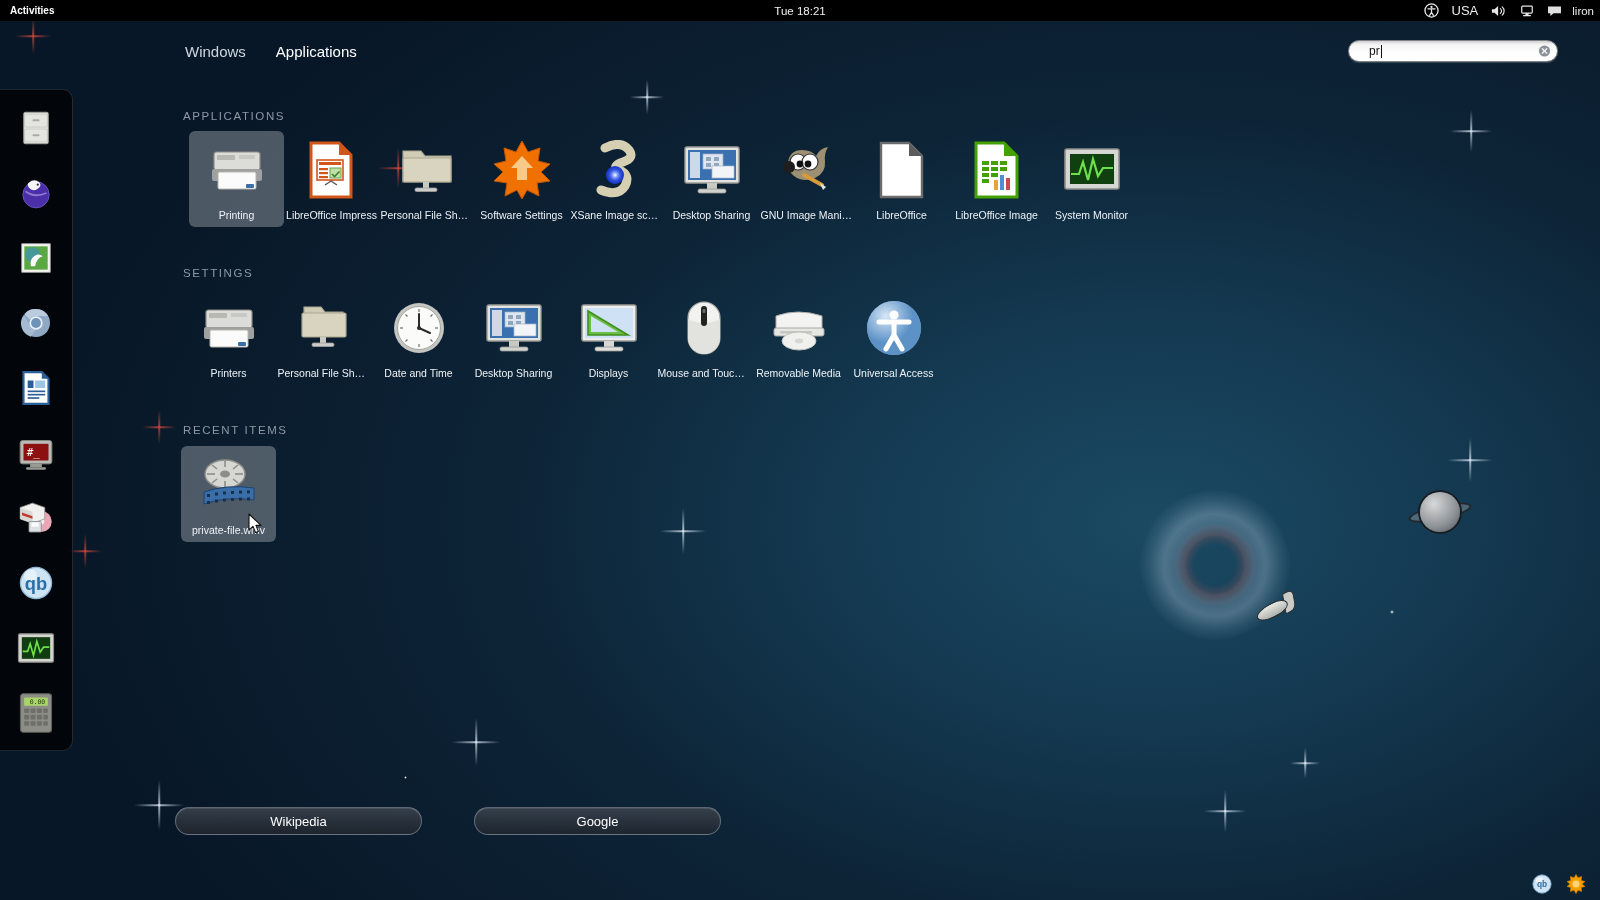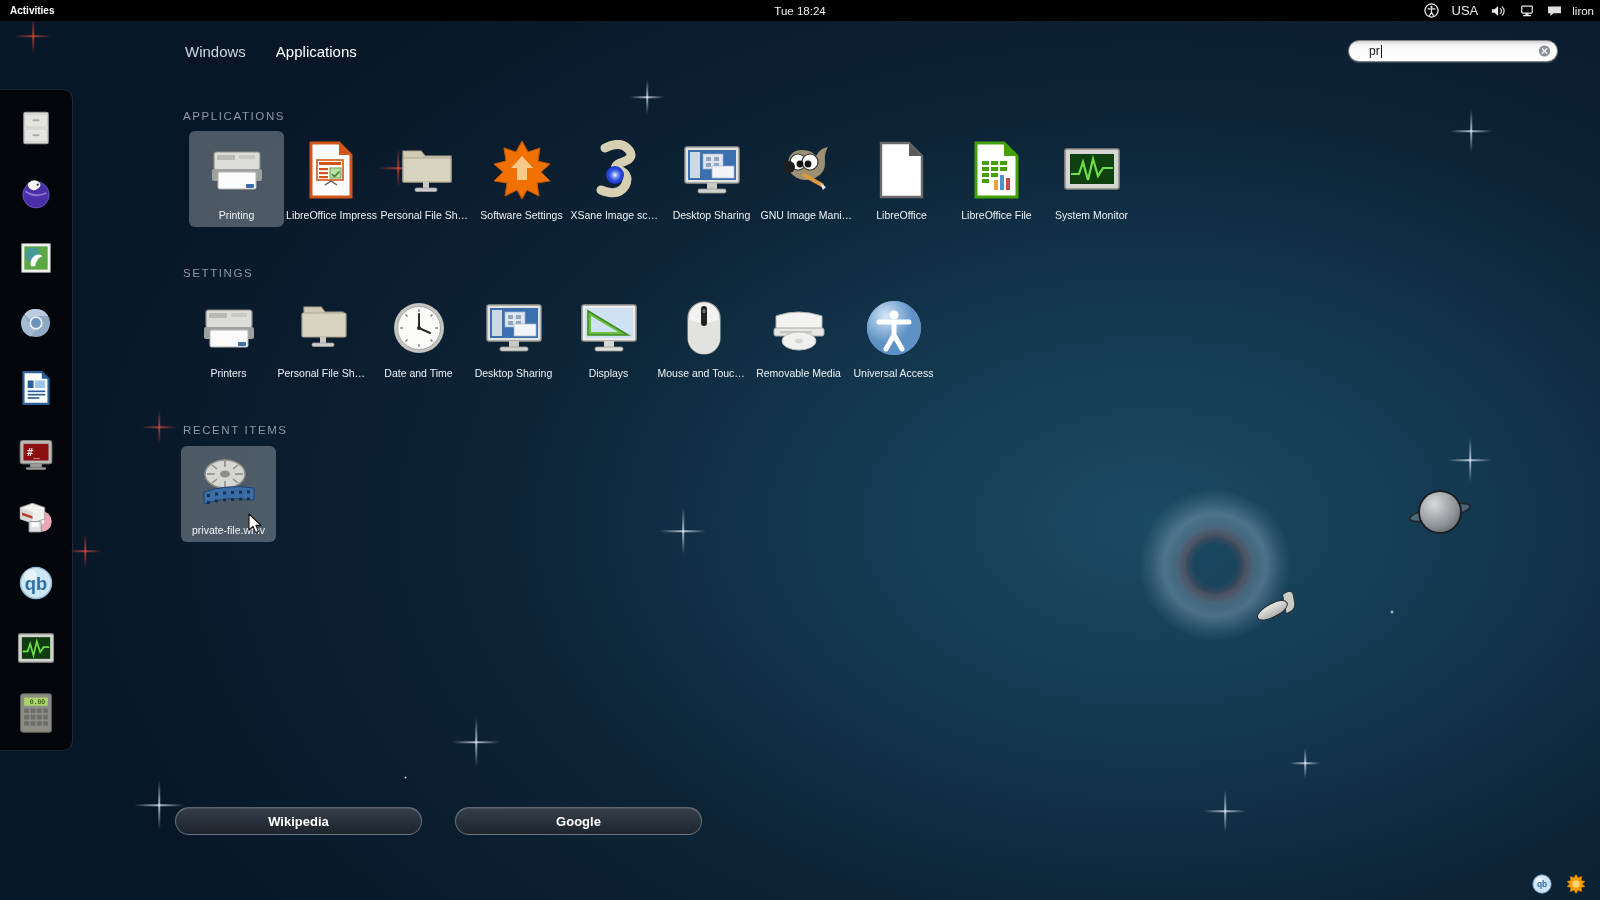--- a/index.html
+++ b/index.html
@@ -154,21 +154,21 @@
     cursor:pointer; padding-top:8px; padding-bottom:6px; border-radius:6px;
   }
   .app-cell.selected { background: rgba(190,195,200,.38); }
   .app-icon { width:62px; height:62px; display:flex; align-items:center; justify-content:center; margin-bottom:8px; }
   .app-label {
     font-size:10.5px; color:#eef2f6; text-align:center; max-width:92px;
     white-space:nowrap; overflow:hidden; text-overflow:ellipsis;
   }
 
   
-  #providers { position:absolute; left:175px; top:786px; display:flex; gap:33px;font-weight:bold; }
+  #providers { position:absolute; left:175px; top:786px; display:flex; gap:52px; }
   .provider-btn {
     width:247px; height:28px; border-radius:14px;
     background: linear-gradient(to bottom, rgba(62,70,80,.82), rgba(32,38,46,.86));
     border:1px solid rgba(190,200,212,.40);
     color:#ffffff; font-size:13px;
     display:flex; align-items:center; justify-content:center; cursor:pointer;
     box-shadow: inset 0 1px 0 rgba(255,255,255,.10);
   }
 
   
@@ -202,21 +202,21 @@
   <div class="sparkle" style="left:134px;top:780px;width:50px;height:50px;"></div>
   <div class="sparkle red" style="left:142px;top:410px;width:34px;height:34px;"></div>
   <div class="sparkle red" style="left:68px;top:534px;width:34px;height:34px;"></div>
   <div class="sparkle red" style="left:378px;top:148px;width:40px;height:40px;"></div>
   <div class="sparkle red" style="left:15px;top:18px;width:36px;height:36px;"></div>
   <div class="star" style="left:1390px;top:610px;width:4px;height:4px;"></div>
   <div class="star" style="left:404px;top:776px;width:3px;height:3px;"></div>
 
   <div id="topbar">
     <div id="activities">Activities</div>
-    <div id="clock">Tue 18:24</div>
+    <div id="clock">Tue 18:21</div>
     <div id="tray">
       <div class="ticon">
         <svg class="svgw" width="15" height="15" viewBox="0 0 16 16">
           <circle cx="8" cy="8" r="7" fill="none" stroke="#e8e8e8" stroke-width="1.4"></circle>
           <circle cx="8" cy="4.2" r="1.2" fill="#e8e8e8"></circle>
           <path d="M4.2 6.2 H11.8 M8 6.6 V10 M8 10 L6 13.2 M8 10 L10 13.2" stroke="#e8e8e8" stroke-width="1.3" fill="none" stroke-linecap="round"></path>
         </svg>
       </div>
       <div style="font-size:13px;">USA</div>
       <div class="ticon">
@@ -513,21 +513,21 @@
                 <rect x="29" y="27" width="7" height="4"></rect>
               <rect x="11" y="33" width="7" height="4"></rect>
                 <rect x="20" y="33" width="7" height="4"></rect>
               <rect x="11" y="39" width="7" height="4"></rect>
             </g>
             <rect x="23" y="40" width="4" height="10" fill="#e8a33d"></rect>
             <rect x="29" y="35" width="4" height="15" fill="#4b8fd6"></rect>
             <rect x="35" y="38" width="4" height="12" fill="#c94b4b"></rect>
           </svg>
         </div>
-        <div class="app-label">LibreOffice File</div>
+        <div class="app-label">LibreOffice Image</div>
       </div>
 
 
       <div class="app-cell">
         <div class="app-icon">
           <svg class="svgw" width="60" height="48" viewBox="0 0 60 48">
             <rect x="3" y="3" width="54" height="40" rx="2" fill="#d6d6d2" stroke="#8f8f8a" stroke-width="1.6"></rect>
             <rect x="8" y="8" width="44" height="30" fill="#10400f"></rect>
             <path d="M9 28 L17 28 L21 16 L26 34 L31 13 L36 30 L41 22 L51 22" stroke="#6ee04b" stroke-width="2.2" fill="none"></path>
           </svg>

